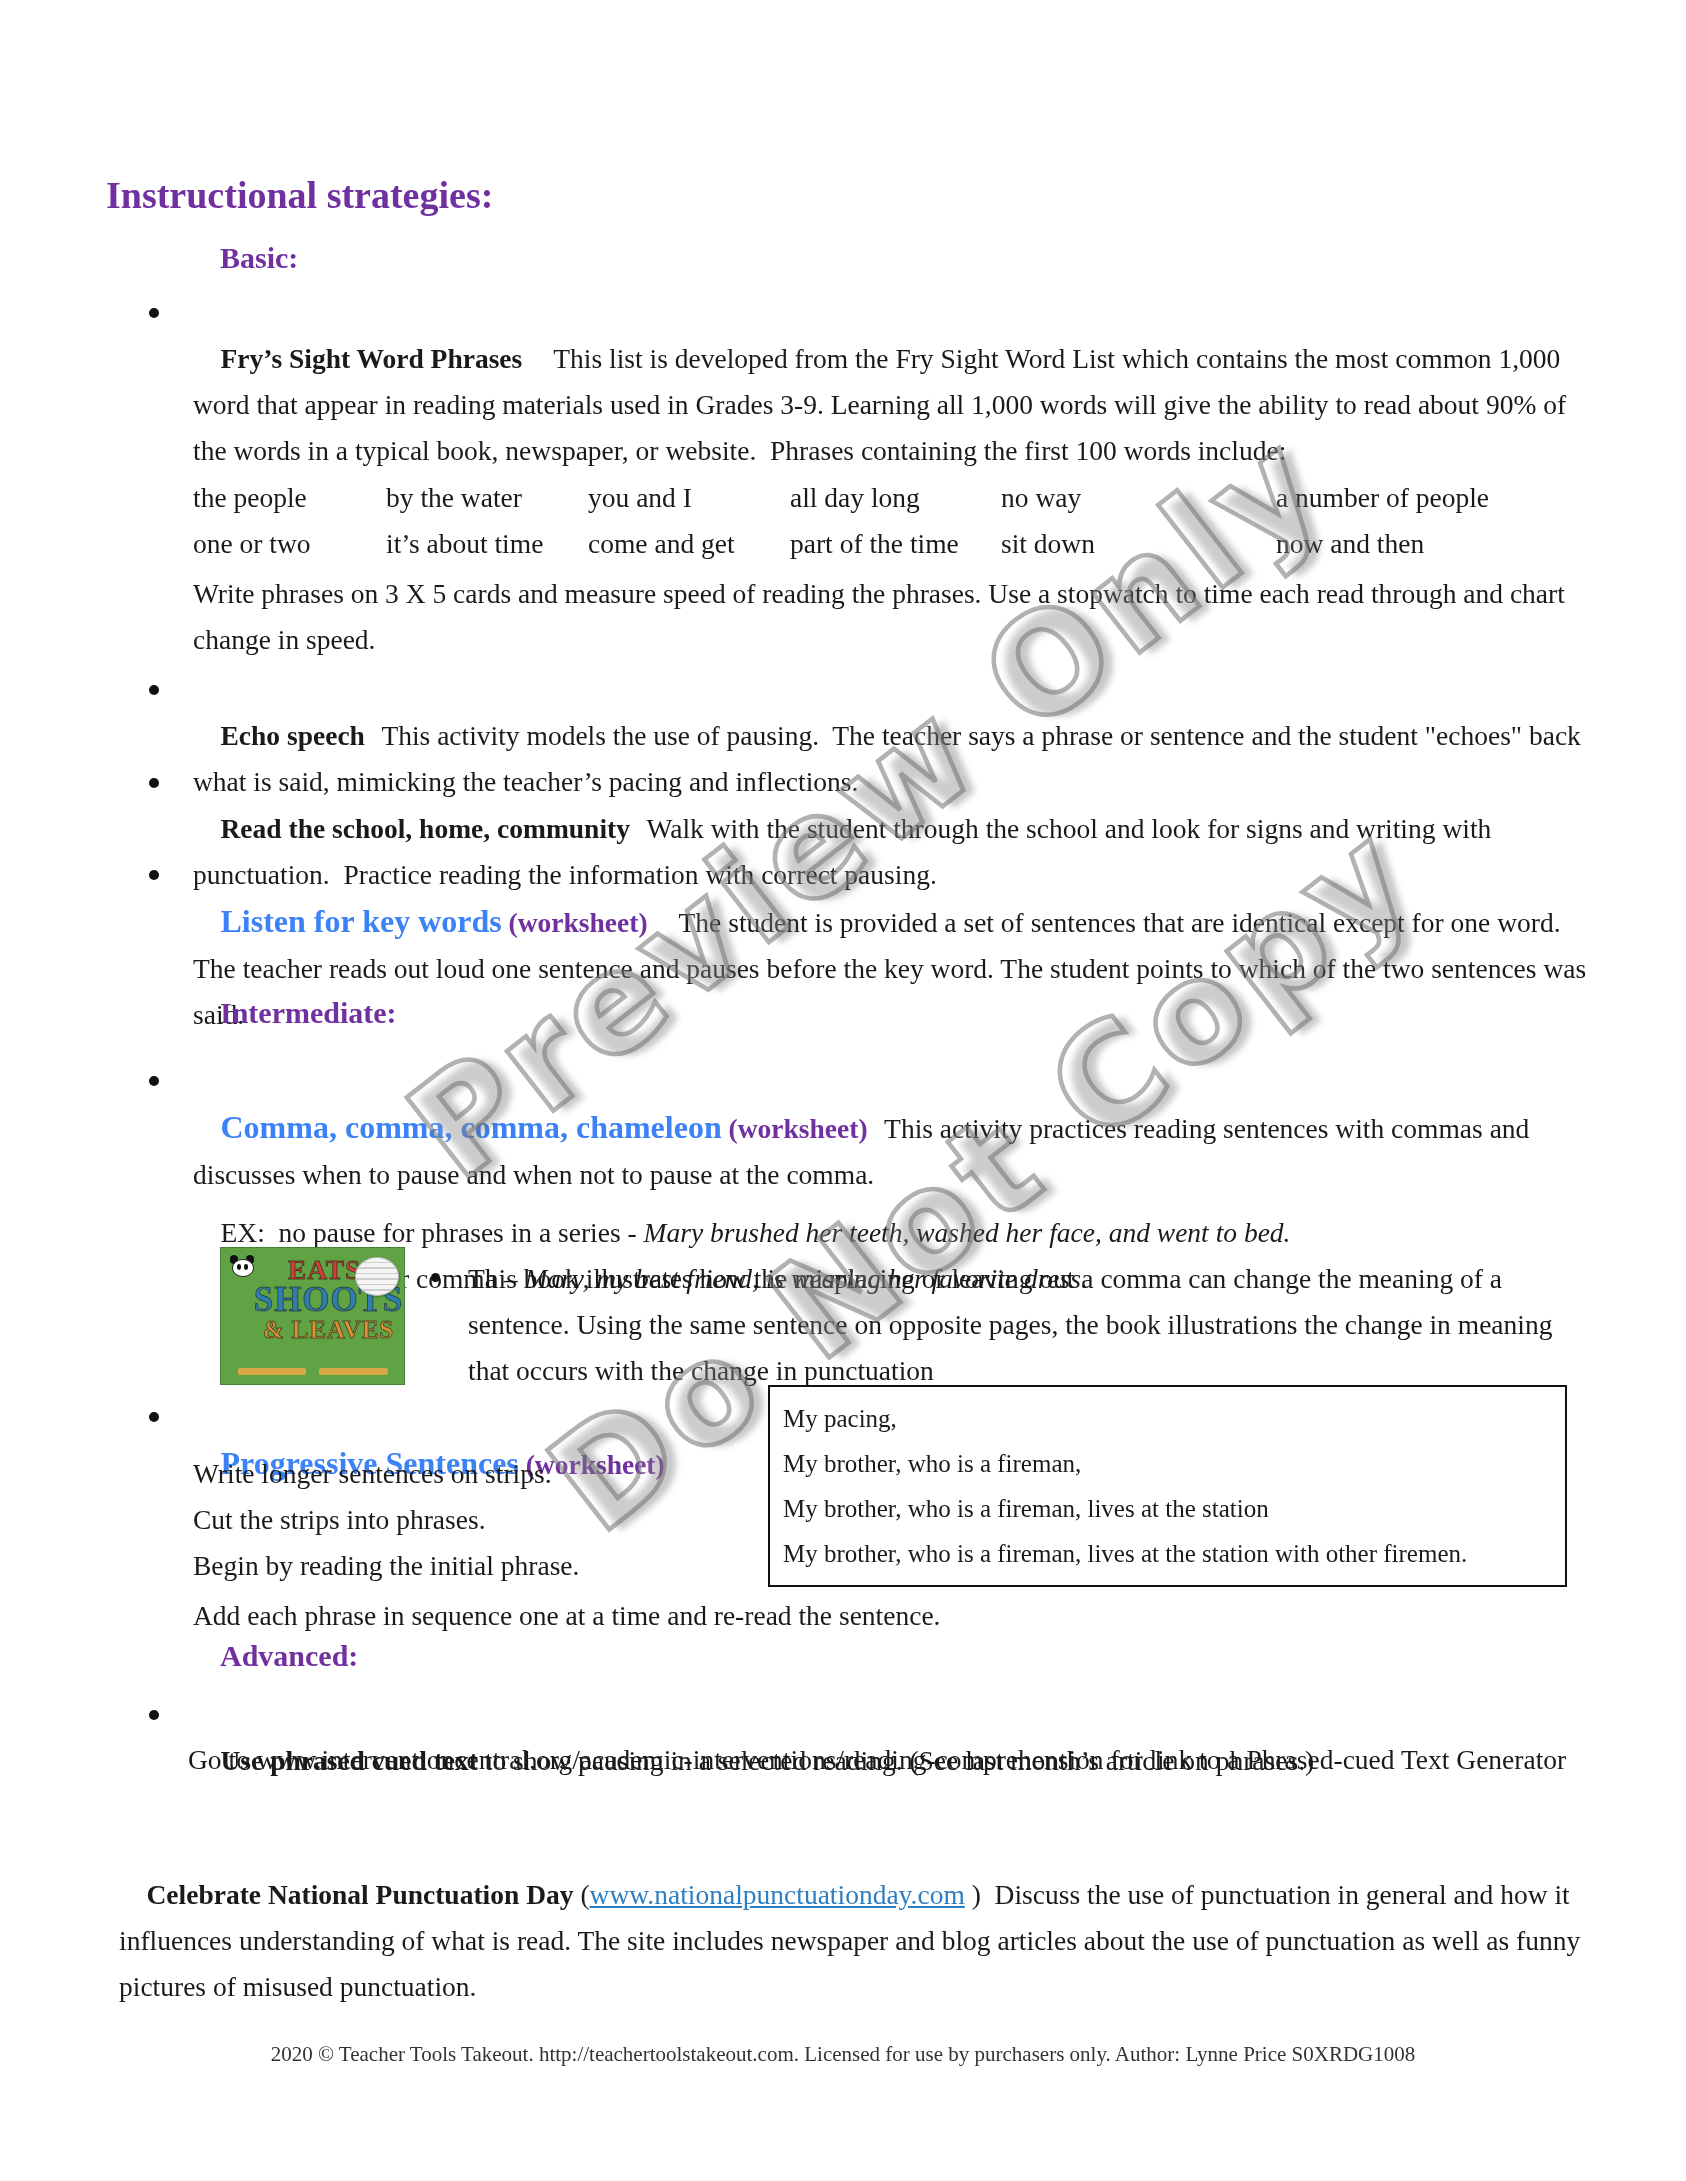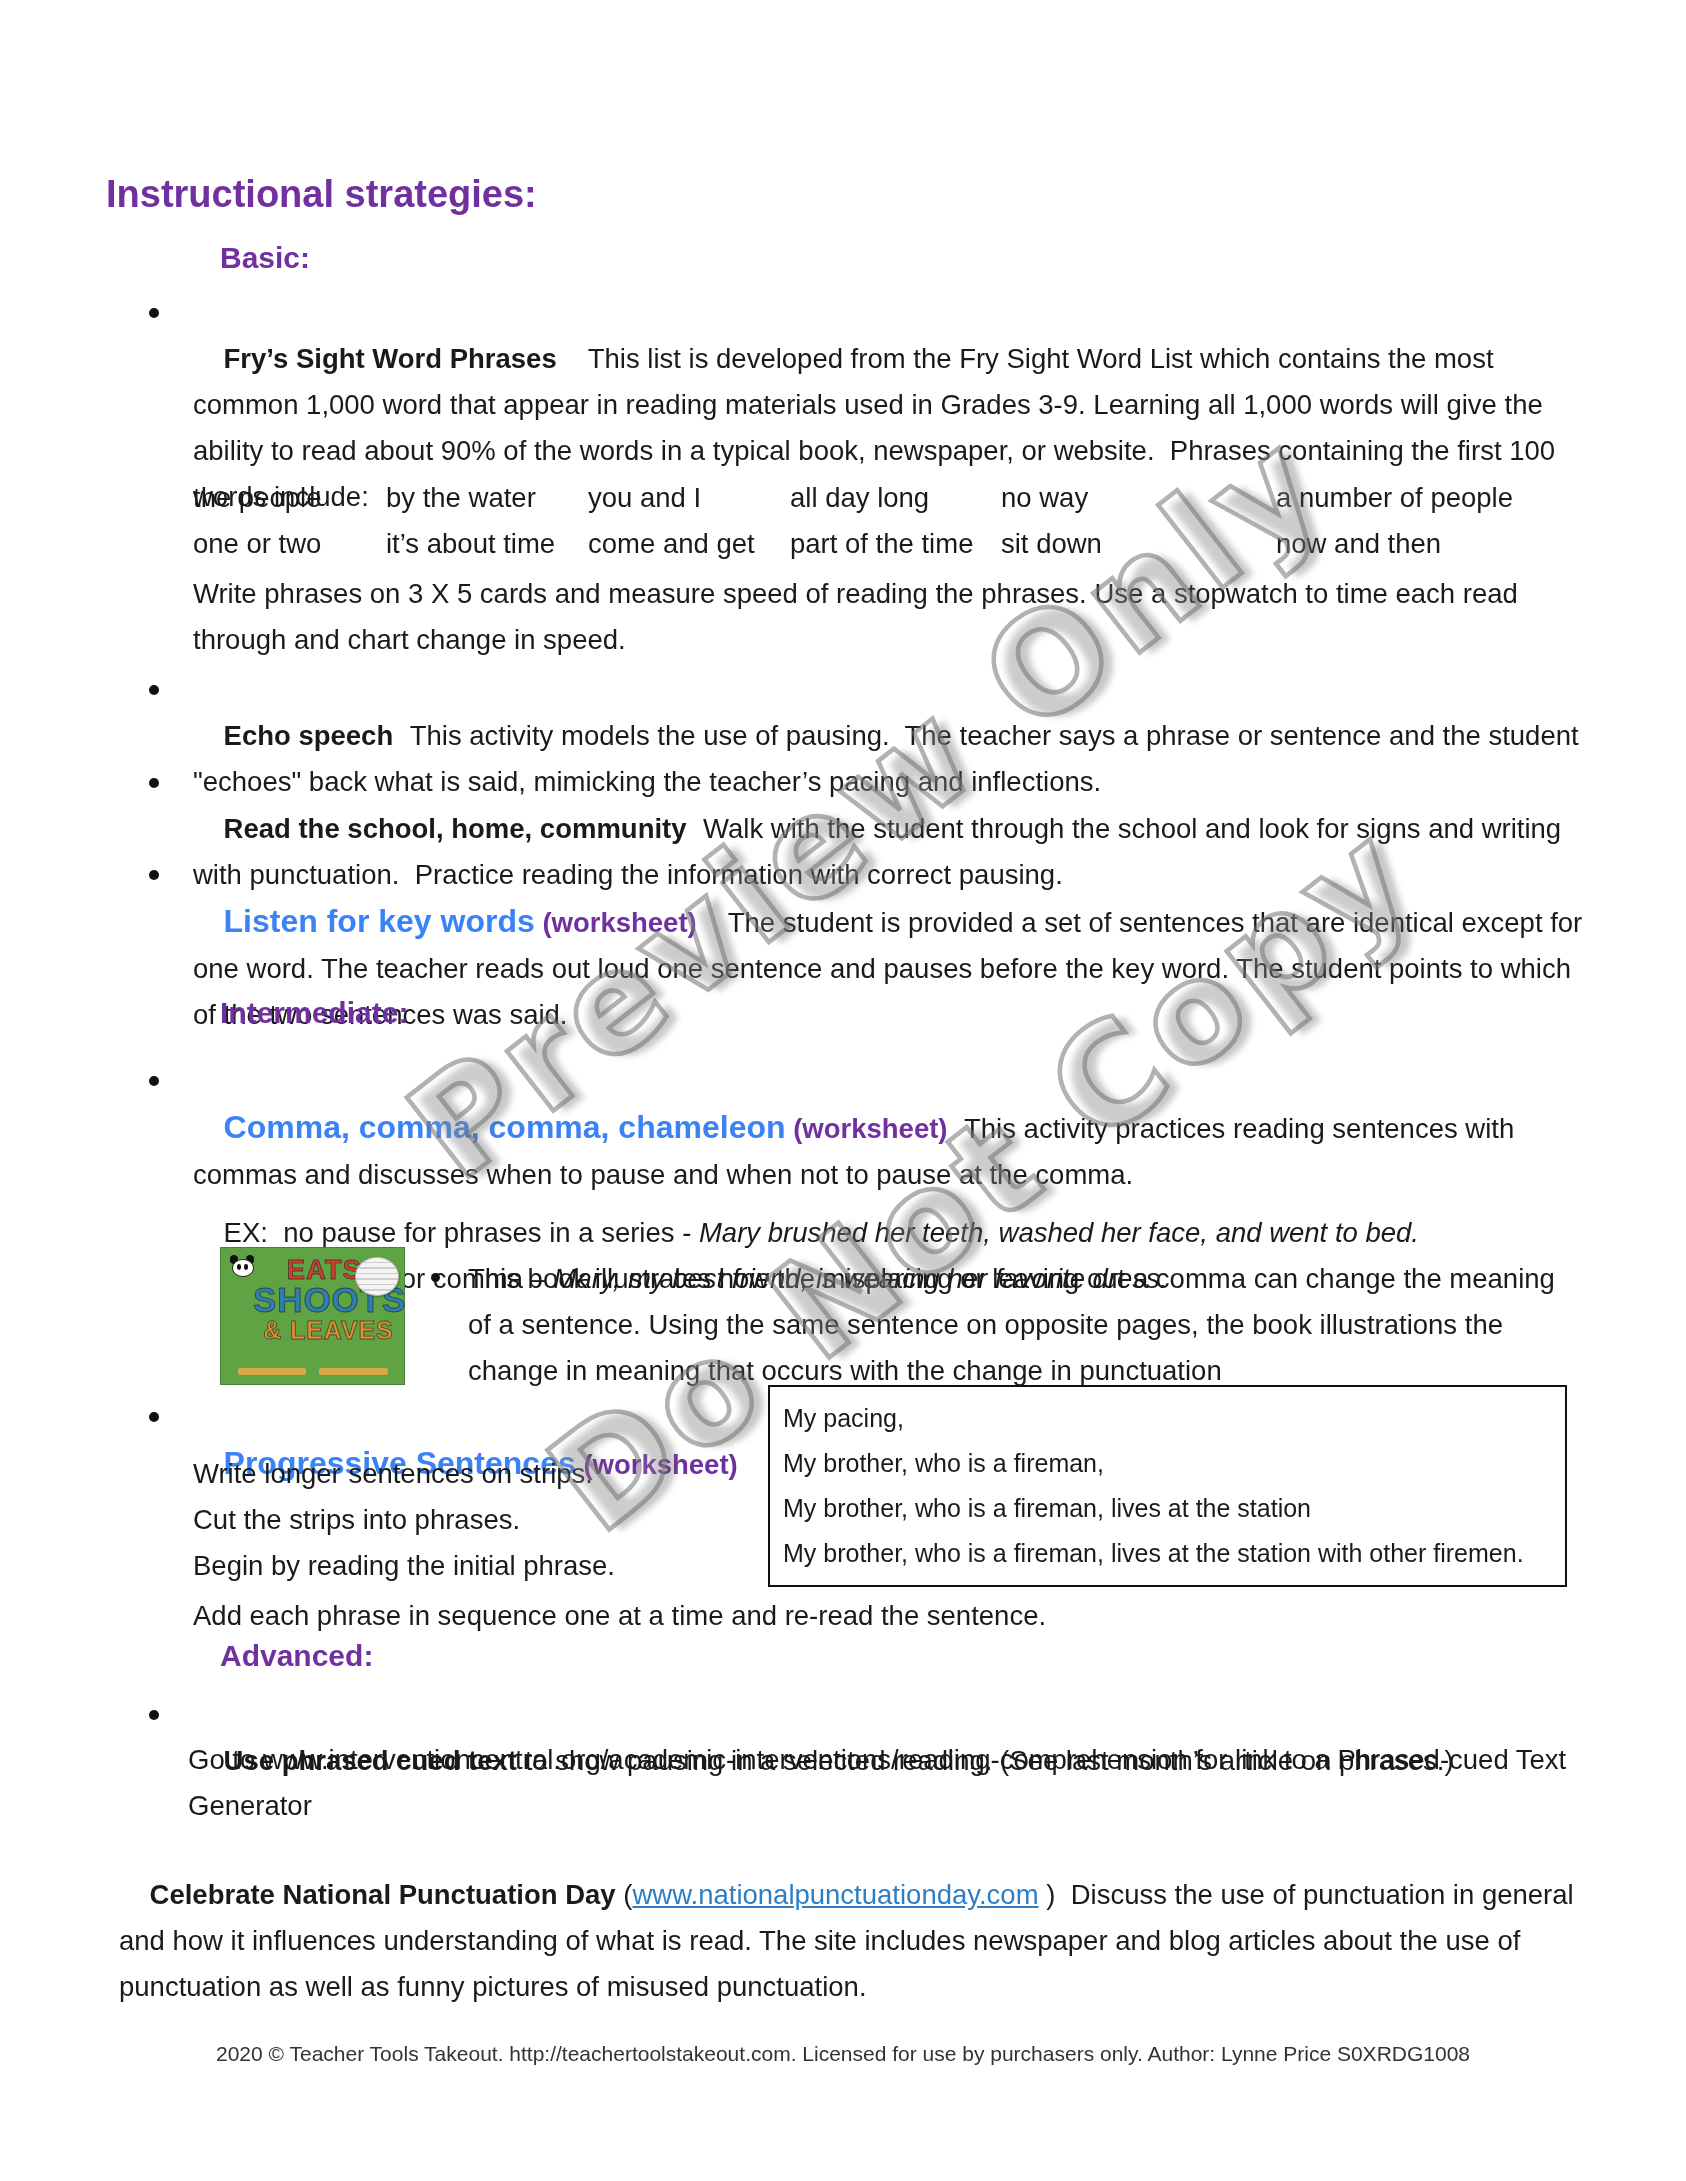--- a/index.html
+++ b/index.html
@@ -1,21 +1,21 @@
 <!DOCTYPE html>
 <html style="font-size:14.7px"><head>
 <meta charset="utf-8">
 <style>
   html,body{margin:0;padding:0;background:#e8e8e8;}
   .page{
     position:relative;width:1686px;height:2182px;background:#ffffff;
     font-family:"Liberation Sans",sans-serif;color:#1a1a1a;overflow:hidden;
     margin:0 auto;
   }
-  .abs{position:absolute;}
+  .abs{position:absolute;font-family:Liberation Serif, serif;}
   .title{font-size:38px;font-weight:bold;color:#7030A0;letter-spacing:0px;}
   .subhead{font-size:30px;font-weight:bold;color:#7030A0;}
   .body-par{font-size:27.5px;line-height:46px;white-space:pre-wrap;}
   .body-par b{font-weight:bold;}
   .bighead{font-size:32px;font-weight:bold;color:#3b82f6;}
   .worksheet{font-weight:bold;color:#7030A0;margin-top:24px;}
   .bullet-par::before{
     content:"";position:absolute;left:-44px;top:18.4px;width:10px;height:10px;
     border-radius:50%;background:#111;
   }

